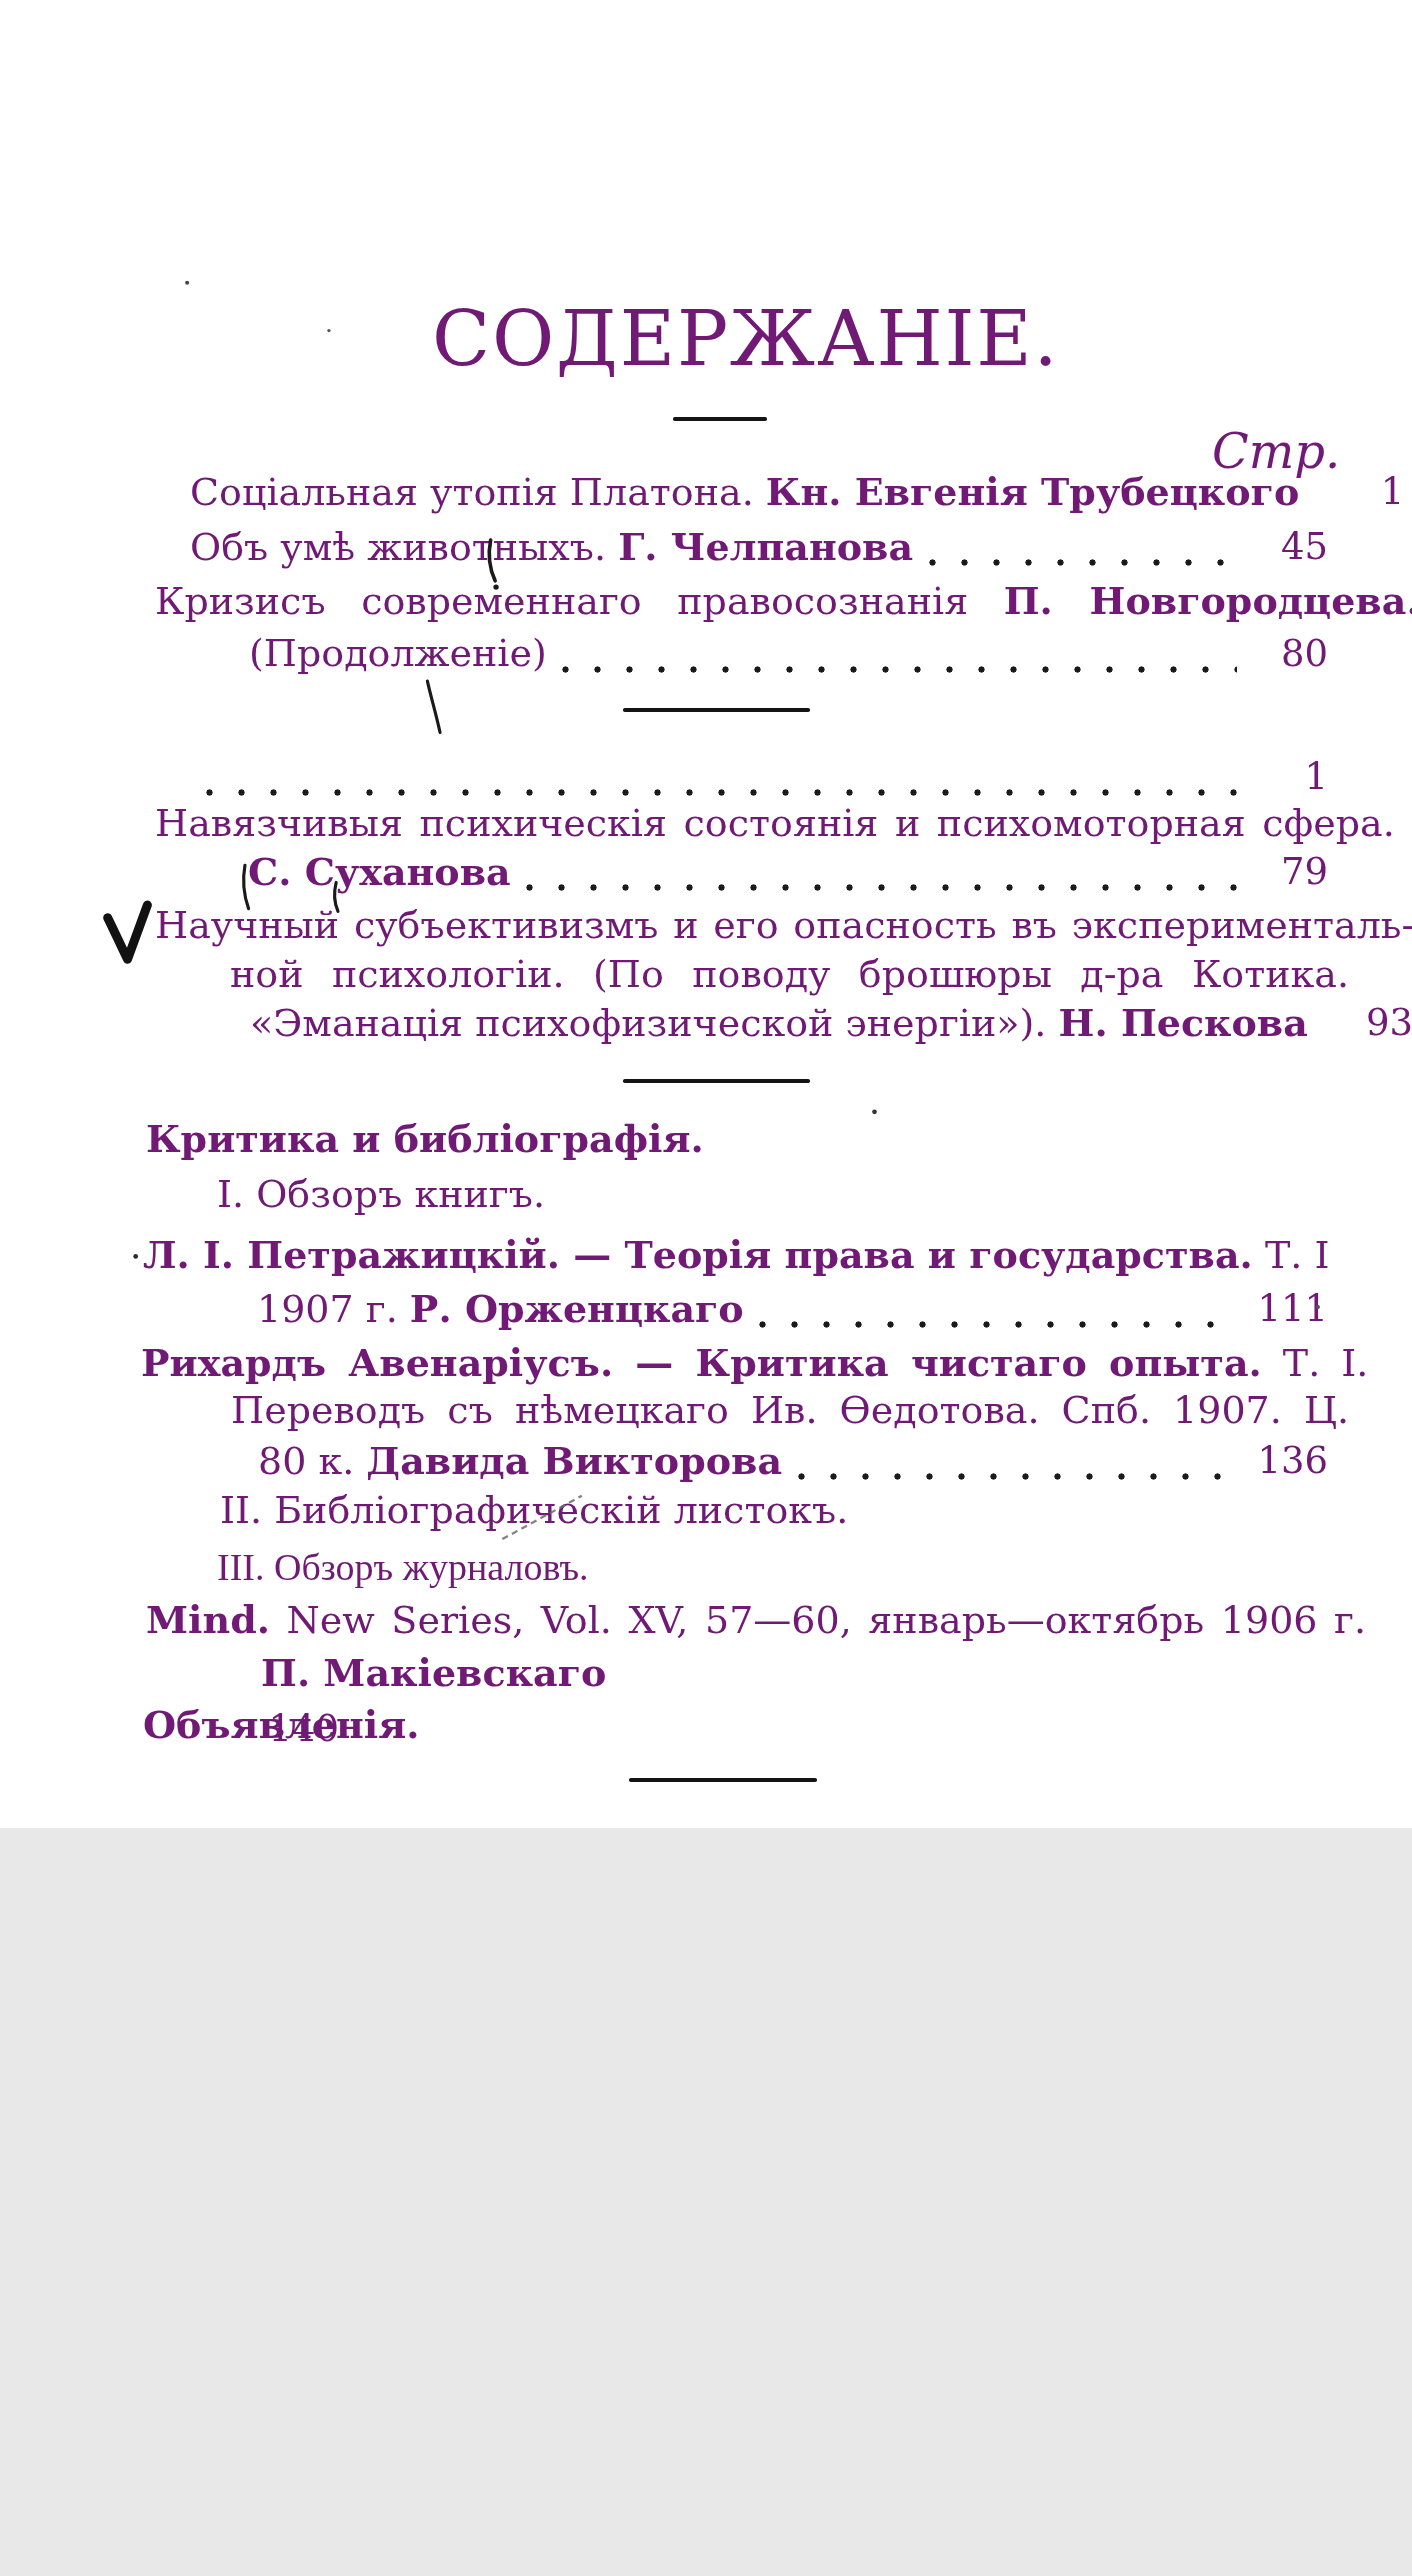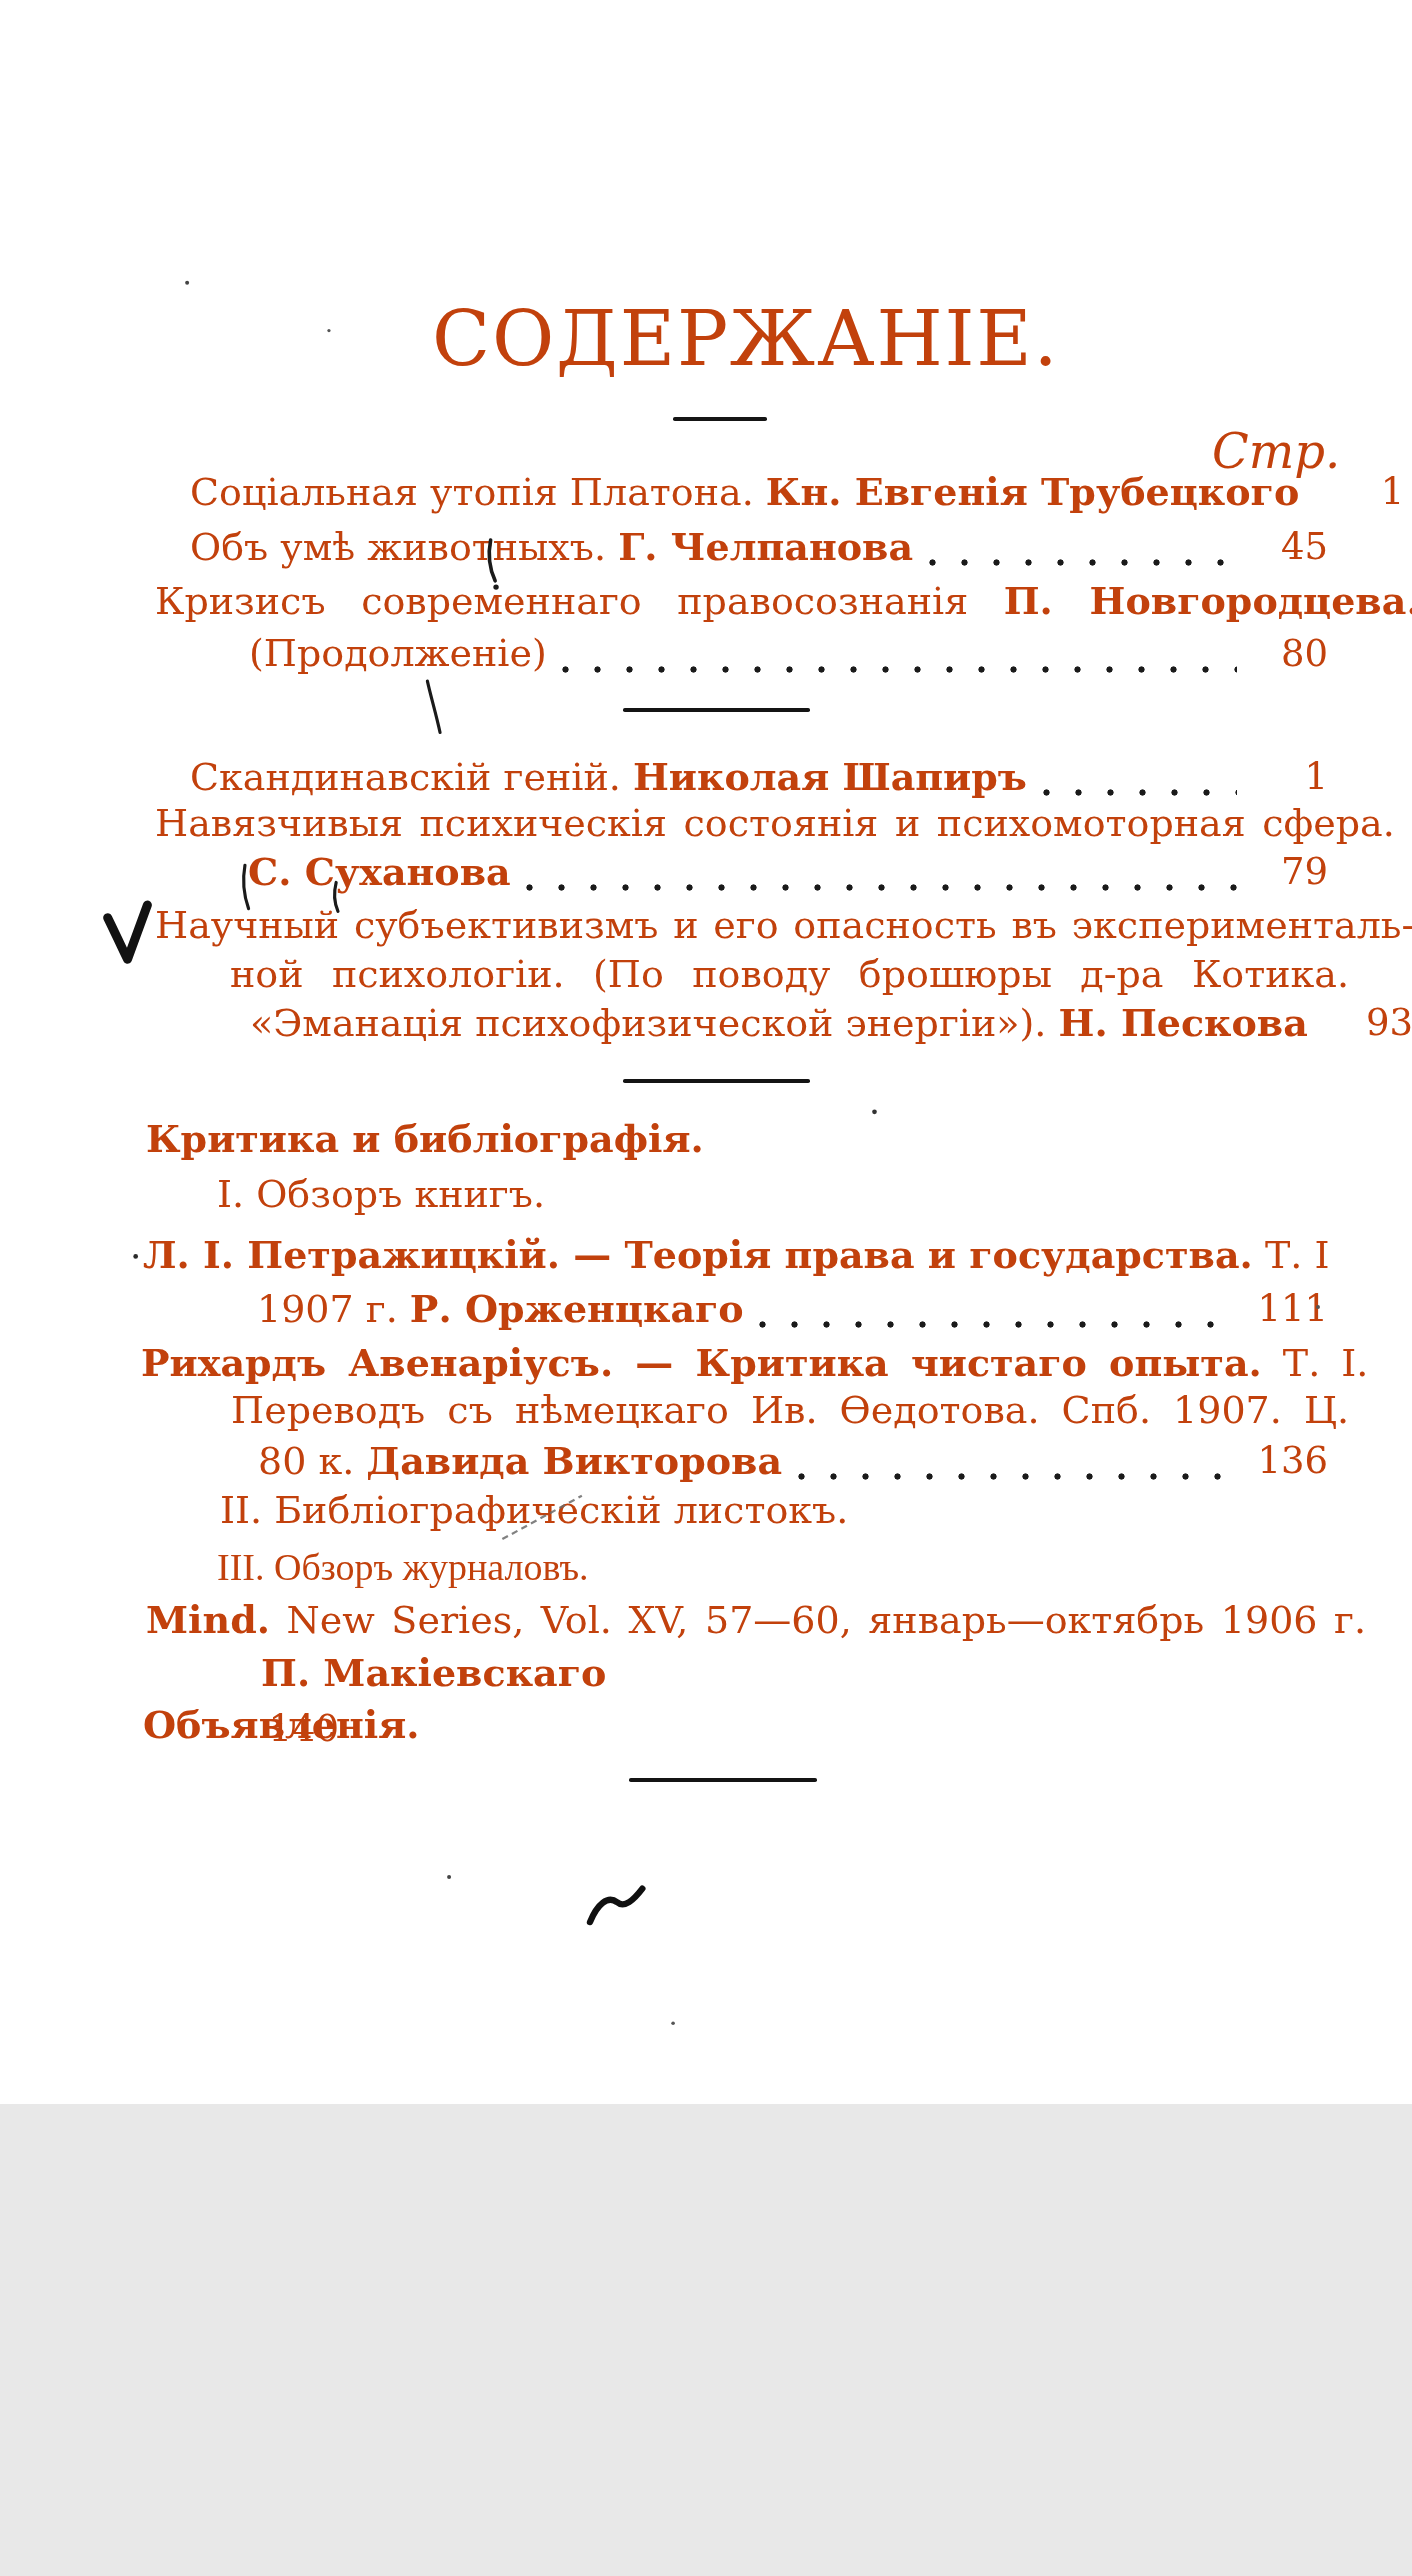--- a/index.html
+++ b/index.html
@@ -1,22 +1,22 @@
 <!DOCTYPE html>
 <html style="font-size:14.5px"><head>
 <meta charset="utf-8">
 <style>
   html,body{margin:0;padding:0;background:#e8e8e8;}
   .page{
     position:relative;
-    width:1413px;height:2104px;
+    width:1413px;height:1828px;
     background:#ffffff;
     overflow:hidden;
     font-family:"DejaVu Serif","Liberation Serif",serif;
-    color:#c2410c;
+    color:#701a75;
   }
   .title{
     position:absolute;left:432px;top:294px;
     font-size:76px;font-weight:400;letter-spacing:1.8px;
     white-space:nowrap;
   }
   .title-rule{
     position:absolute;left:673px;top:417px;width:94px;height:3.6px;
     background:#151515;border-radius:1.8px;
   }
@@ -66,21 +66,20 @@
         <span class="pageno">45</span>
       </div>
       <div class="row" style="left: 155px; top: 577px; width: 1051px; word-spacing: 23.5px;"><span><span class="seg">Кризисъ современнаго правосознанія </span><span class="seg b">П. Новгородцева.</span></span></div>
       <div class="row flexrow" style="left: 214px; top: 630px; width: 1079px;">
         <span><span class="seg">(Продолженіе)</span></span>
         <span class="leader"></span>
         <span class="pageno">80</span>
       </div>
       <div class="section-rule" style="left: 623px; top: 708px; width: 187px;"></div>
       <div class="row flexrow" style="left: 155px; top: 753px; width: 1138px;">
-        <span><span class="seg">Скандинавскій геній. </span><span class="seg b">Николая Шапиръ</span></span>
         <span class="leader"></span>
         <span class="pageno">1</span>
       </div>
       <div class="row" style="left: 155px; top: 800px; width: 1051px; word-spacing: 4.5px;"><span><span class="seg">Навязчивыя психическія состоянія и психомоторная сфера.</span></span></div>
       <div class="row flexrow" style="left: 213px; top: 848px; width: 1080px;">
         <span><span class="seg b">С. Суханова</span></span>
         <span class="leader"></span>
         <span class="pageno">79</span>
       </div>
       <div class="row" style="left: 155px; top: 902px; width: 1051px; word-spacing: 2.7px;"><span><span class="seg">Научный субъективизмъ и его опасность въ эксперименталь-</span></span></div>

